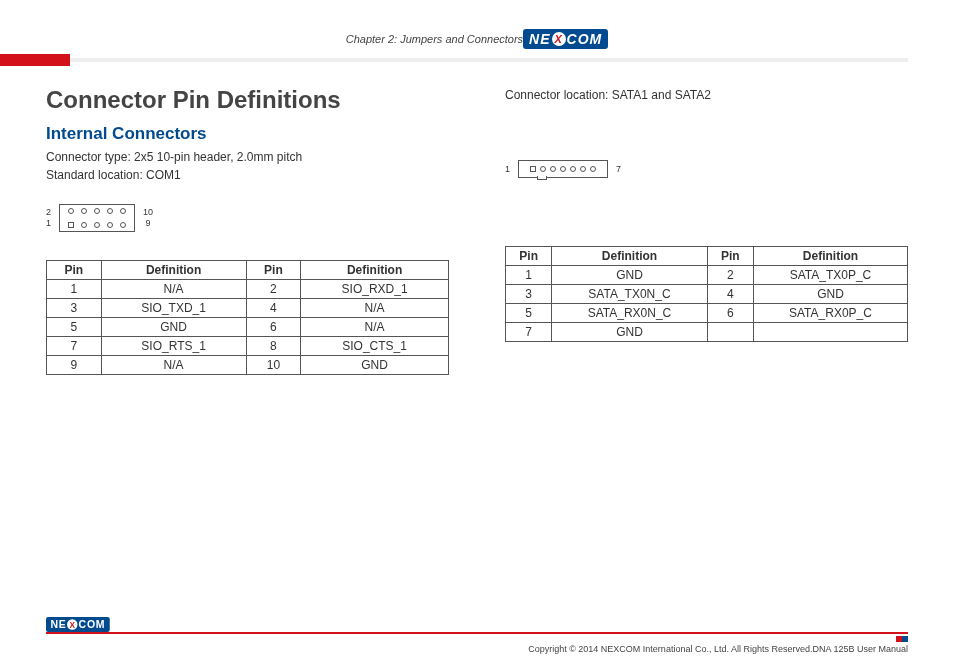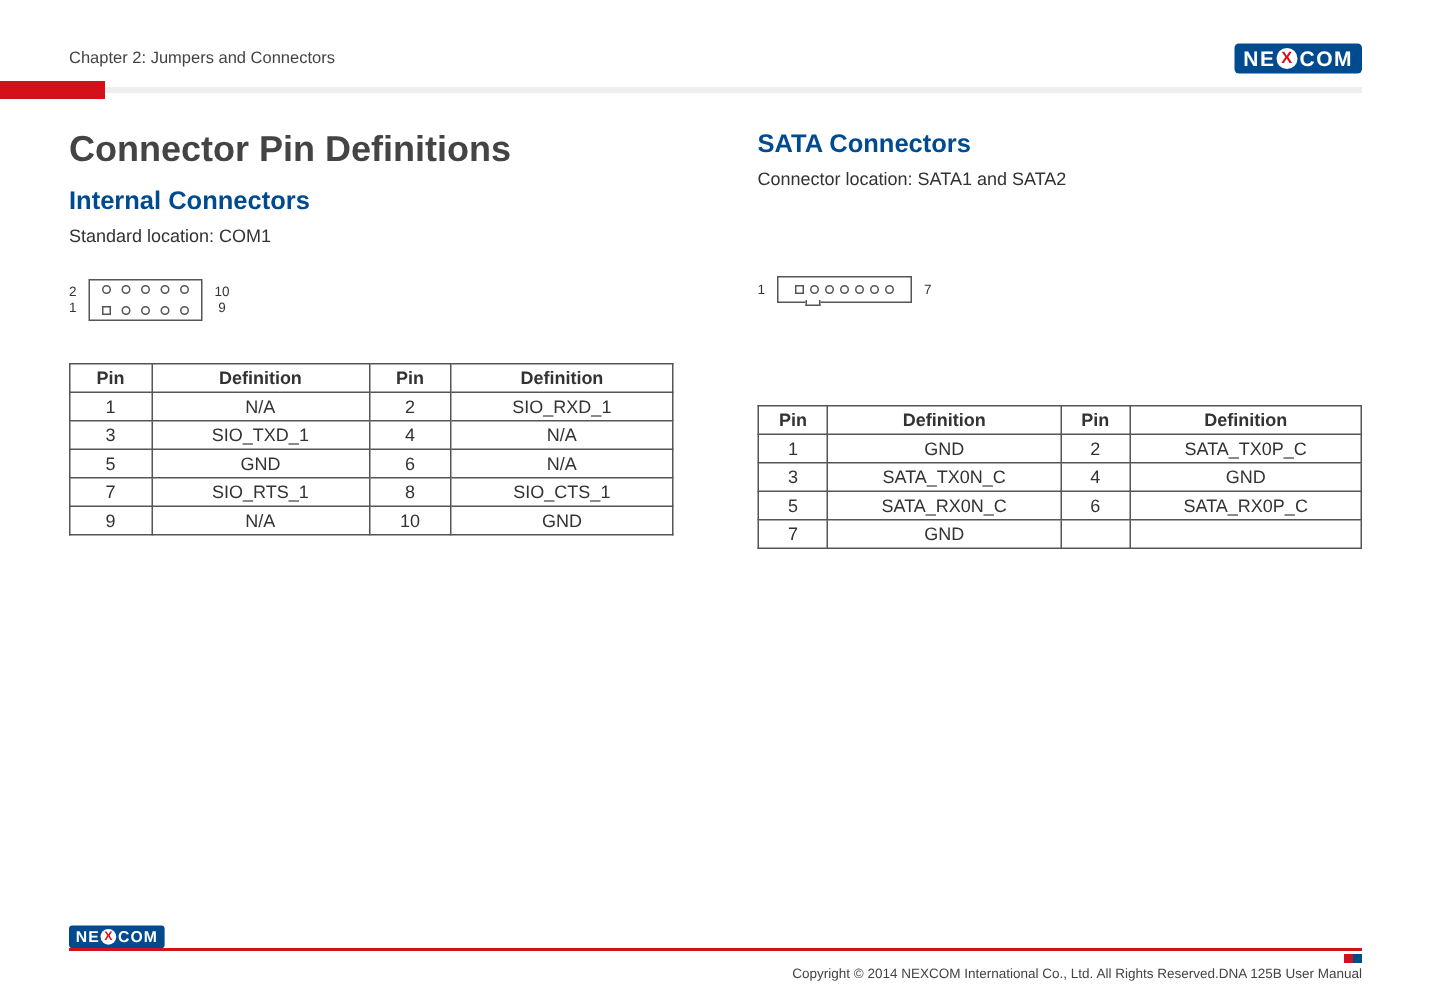--- a/index.html
+++ b/index.html
@@ -7,23 +7,24 @@
     font-family: "Segoe UI", Arial, sans-serif;
     width: 954px;
     height: 672px;
     background: #fff;
     color: #333;
     position: relative;
     padding: 26px 46px 0 46px;
   }
   .top-header {
     display: flex;
-    justify-content: space-between;
+    justify-content: center;
     align-items: center;
     height: 26px;
+    font-style: italic;
   }
   .chapter { font-size: 11px; color: #444; }
   .logo-box {
     background: #004a8f;
     border-radius: 3px;
     padding: 2px 6px;
     color: #fff;
     font-weight: bold;
     font-size: 14px;
     letter-spacing: 1px;
@@ -129,20 +130,21 @@
   </div>
 </div>
 <div class="ribbon"></div>
 
 <div class="columns">
 
   <div class="col">
     <h1 class="main-title">Connector Pin Definitions</h1>
     <h2 class="sub1">Internal Connectors</h2>
     <div class="desc">
+      <div>Connector type: 2x5 10-pin header, 2.0mm pitch</div>
       <div>Standard location: COM1</div>
     </div>
 
     <div class="diagram-row">
       <div class="pin-num">
         <div>2</div>
         <div>1</div>
       </div>
       <div class="com-diagram">
         <div class="row top">
@@ -204,21 +206,20 @@
             <td>9</td>
             <td>N/A</td>
             <td>10</td>
             <td>GND</td>
           </tr>
       </tbody>
     </table>
   </div>
 
   <div class="col">
-    <h2 class="sub1">SATA Connectors</h2>
     <div class="desc">
       <div>Connector location: SATA1 and SATA2</div>
     </div>
 
     <div style="height:36px"></div>
     <div class="diagram-row">
       <div class="pin-num">1</div>
       <div class="sata-diagram">
         <span class="sq"></span>
           <span class="dot"></span>

